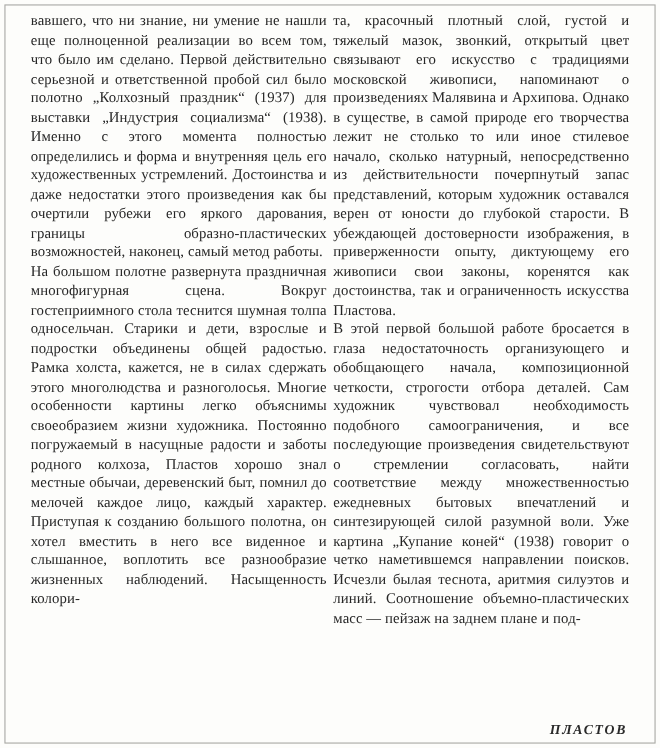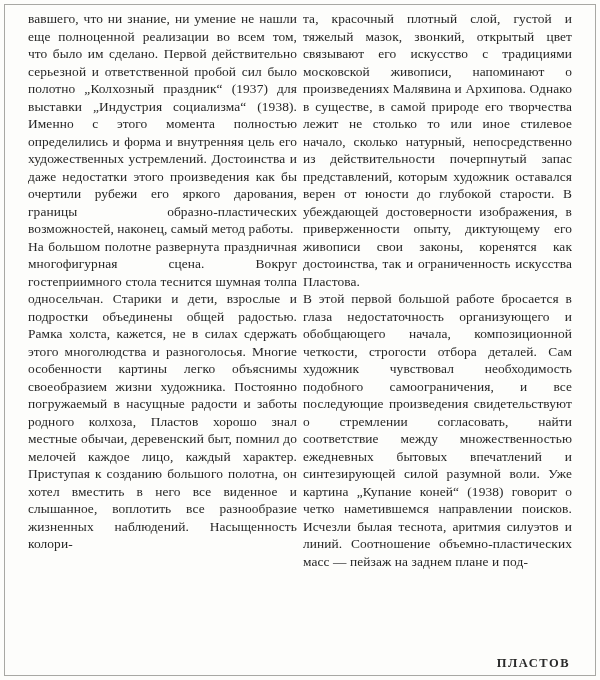--- a/index.html
+++ b/index.html
@@ -43,20 +43,21 @@
   }
   .col p {
     margin: 0;
     padding: 0;
     text-indent: 0;
   }
   .footer {
     position: absolute;
     right: 30px;
     bottom: 9px;
+    font-style: italic;
     font-weight: bold;
     font-size: 12.5px;
     letter-spacing: 1.5px;
     color: #2a2a2a;
   }
 </style>
 </head>
 <body>
 
 <div class="page">

